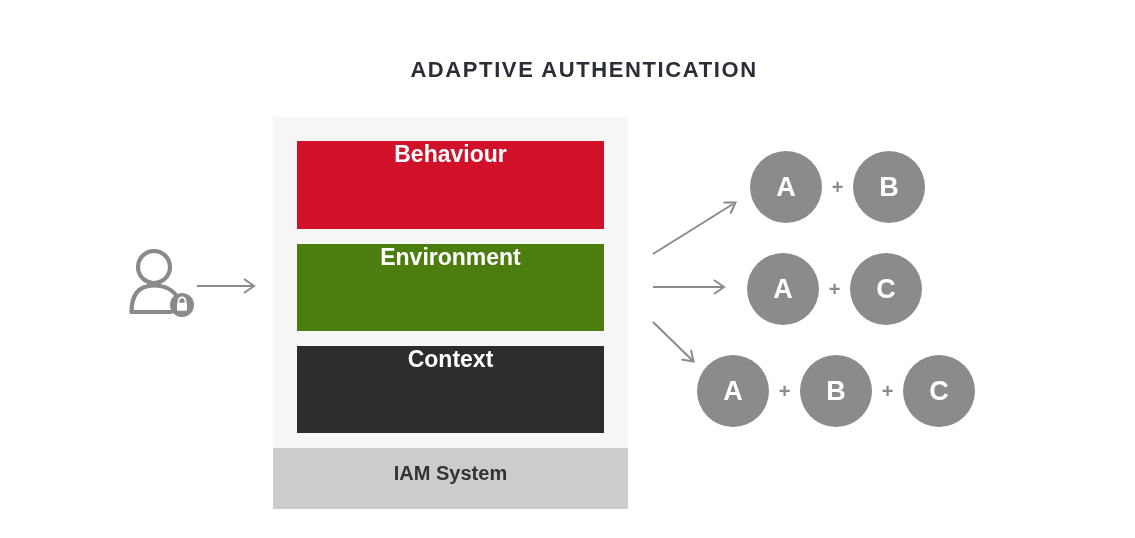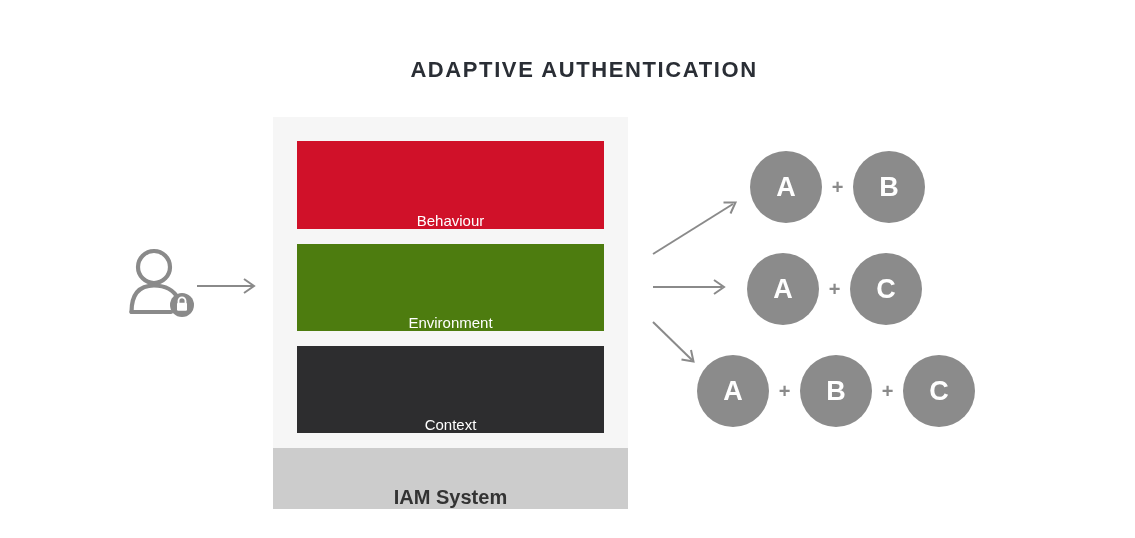--- a/index.html
+++ b/index.html
@@ -37,38 +37,38 @@
     width: 355px;
     height: 392px;
     background: #f6f6f6;
   }
   .factor-bar {
     position: absolute;
     left: 24px;
     width: 307px;
     height: 88px;
     display: flex;
-    align-items: flex-end;
+    align-items: flex-start;
     justify-content: center;
     color: #ffffff;
-    font-size: 15px;
-    font-weight: normal;
+    font-size: 23px;
+    font-weight: bold;
   }
   .factor-behaviour { top: 24px; background: #d01129; }
   .factor-environment { top: 127px; height: 87px; background: #4d7c0f; }
   .factor-context { top: 229px; height: 87px; background: #2d2d2f; }
   .iam-bar {
     position: absolute;
     left: 0;
     bottom: 0;
     width: 355px;
     height: 61px;
     background: #cccccc;
     display: flex;
-    align-items: flex-end;
+    align-items: flex-start;
     justify-content: center;
     padding-top: 14px;
     color: #333333;
     font-size: 20px;
     font-weight: bold;
   }
 
   
   .fan-arrows-svg { position: absolute; left: 645px; top: 195px; }
 

